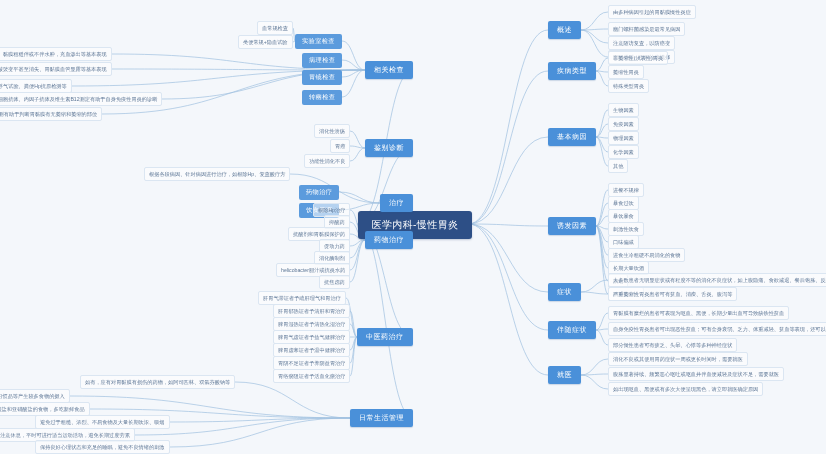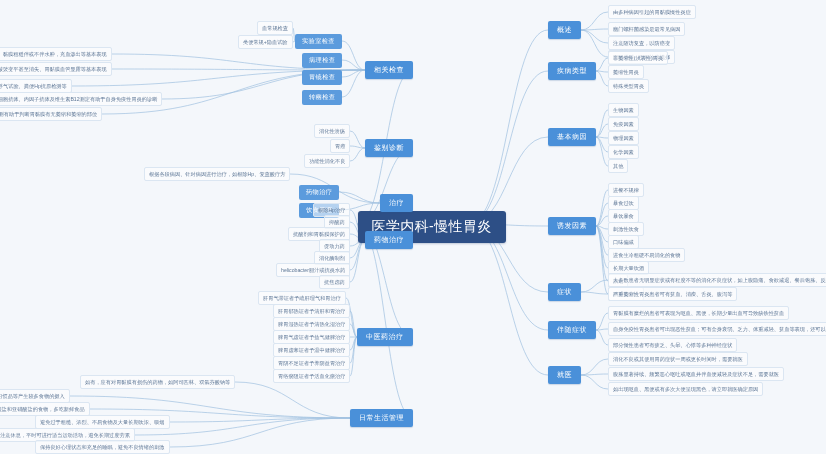--- a/index.html
+++ b/index.html
@@ -13,21 +13,21 @@
   #canvas{position:absolute;left:0;top:0;width:826px;height:454px;}
   svg.links{position:absolute;left:0;top:0;width:826px;height:454px;pointer-events:none;}
 
   .node{position:absolute;box-sizing:border-box;white-space:nowrap;}
 
   
   .root{
     background:#2d4f86;
     color:#ffffff;
     border-radius:3px;
-    font-size:14px;
+    font-size:10px;
     letter-spacing:.4px;
     padding:7px 14px;
     text-align:center;
     box-shadow:0 1px 2px rgba(30,60,110,.25);
   }
 
   
   .lvl1{
     background:#4a90d9;
     color:#ffffff;

